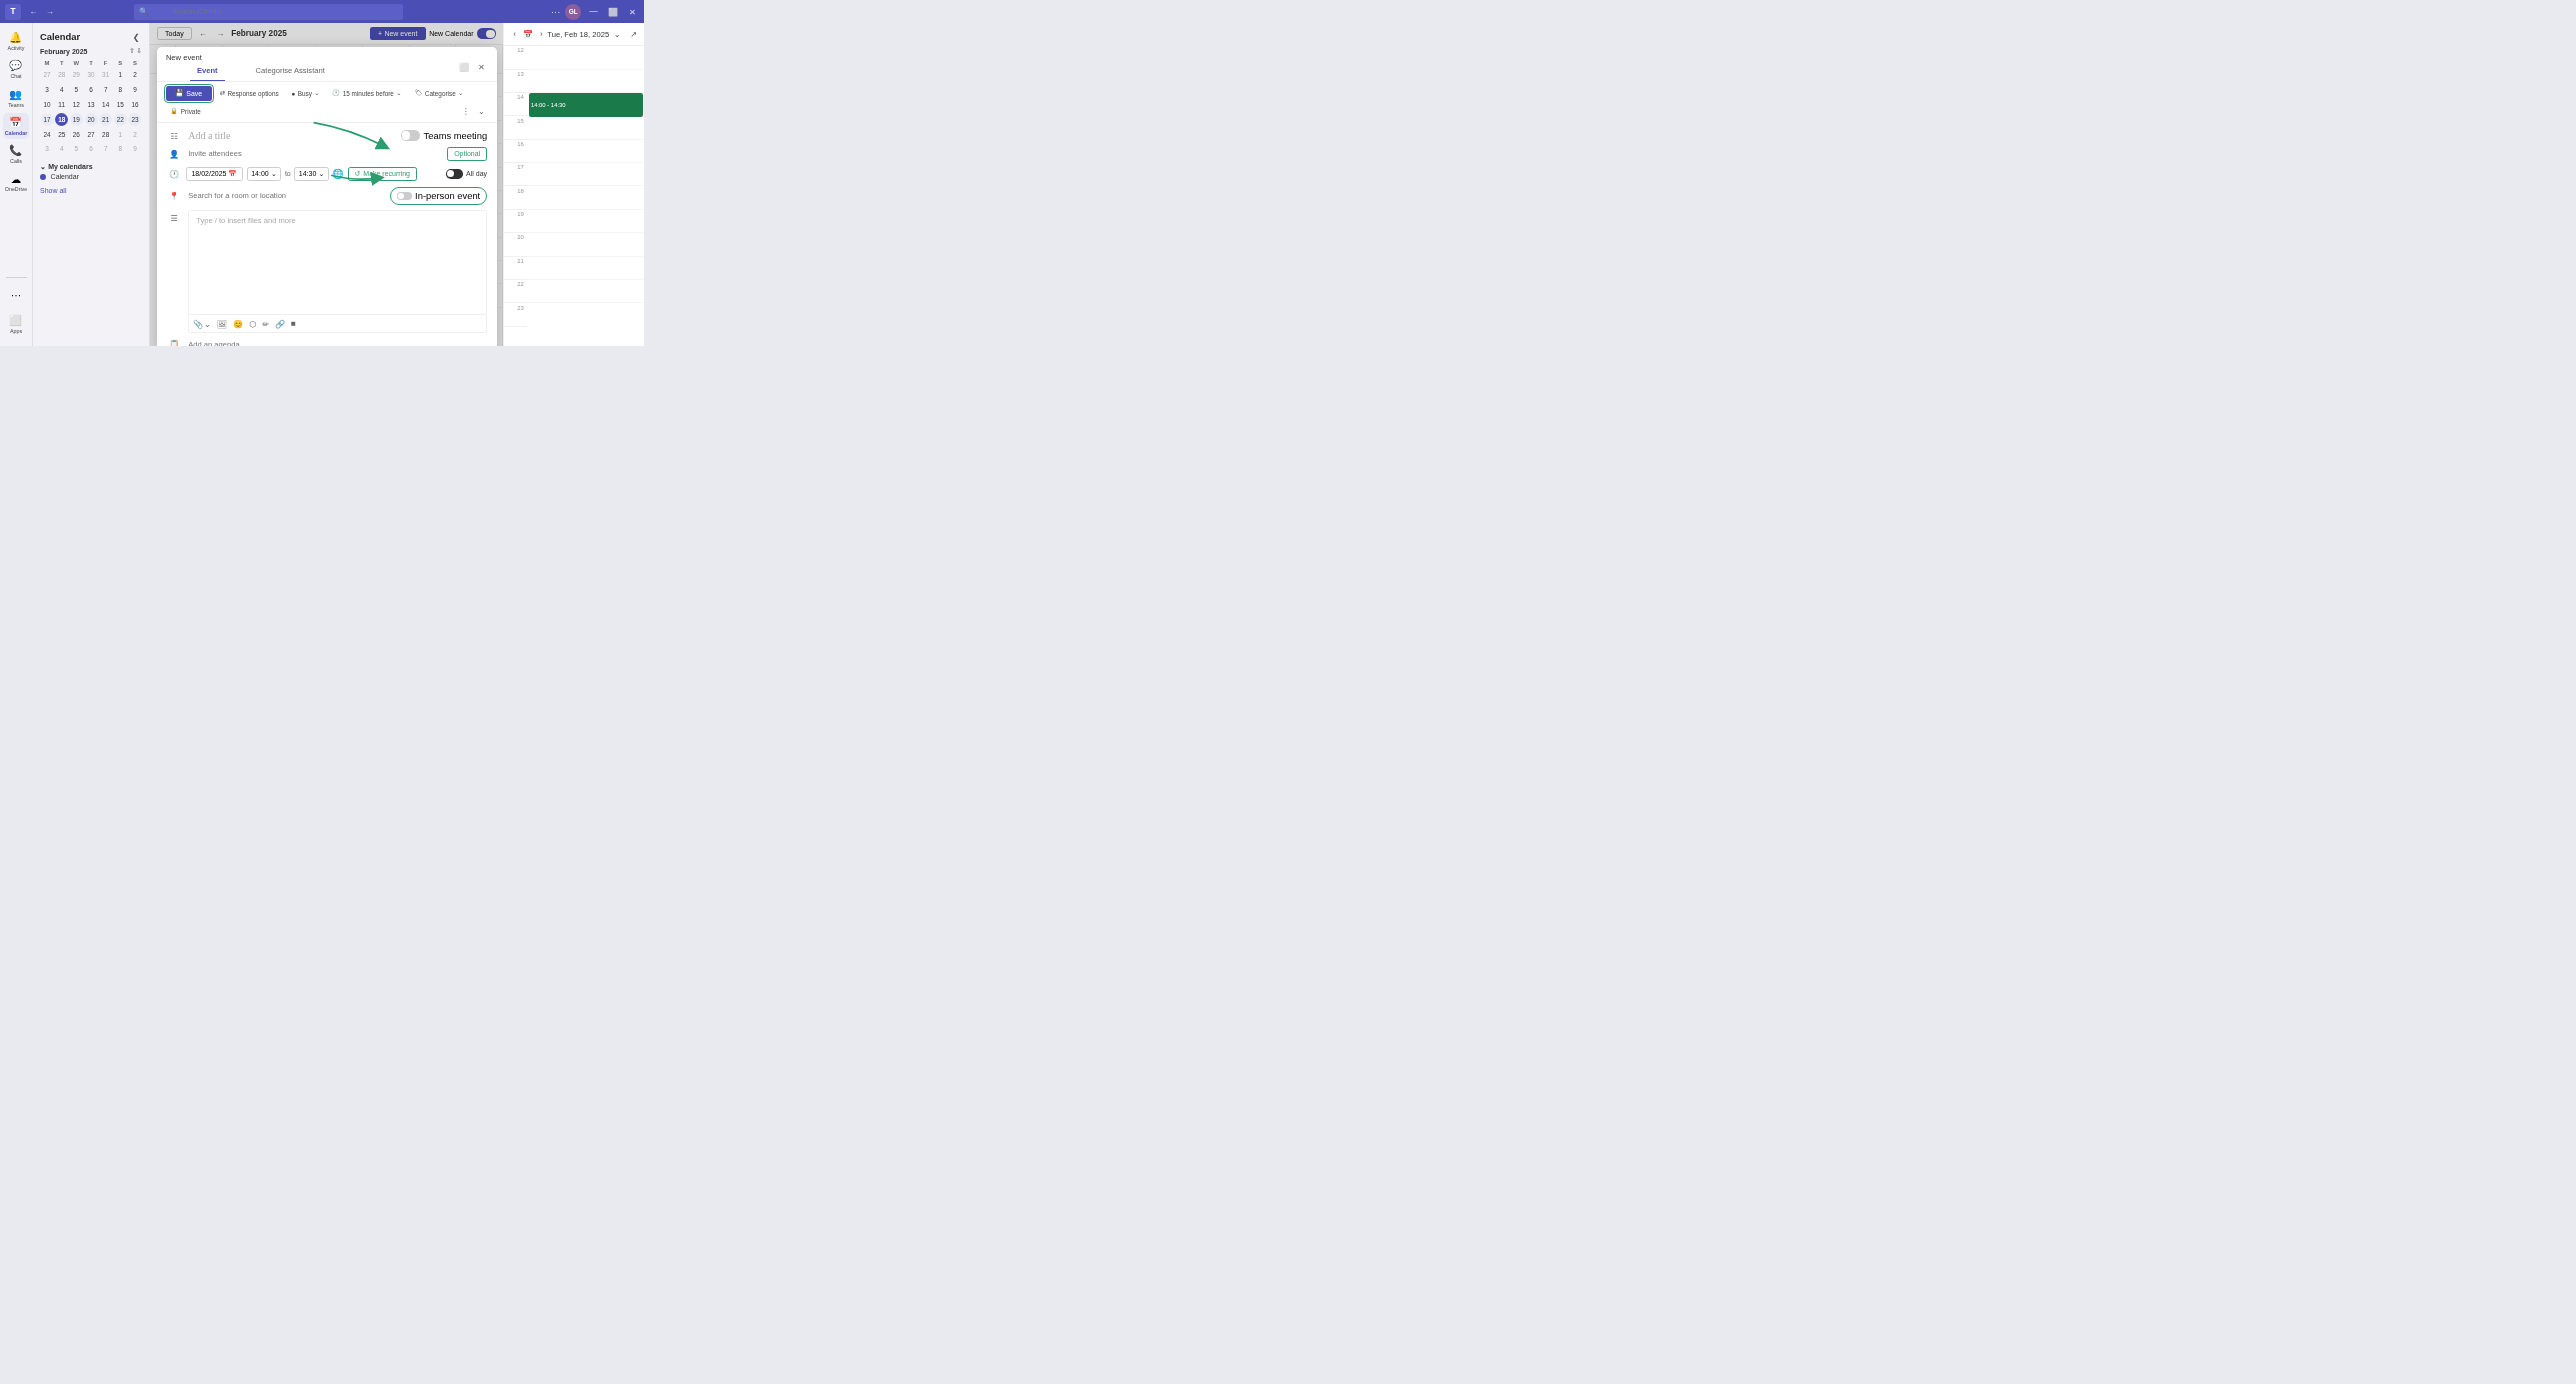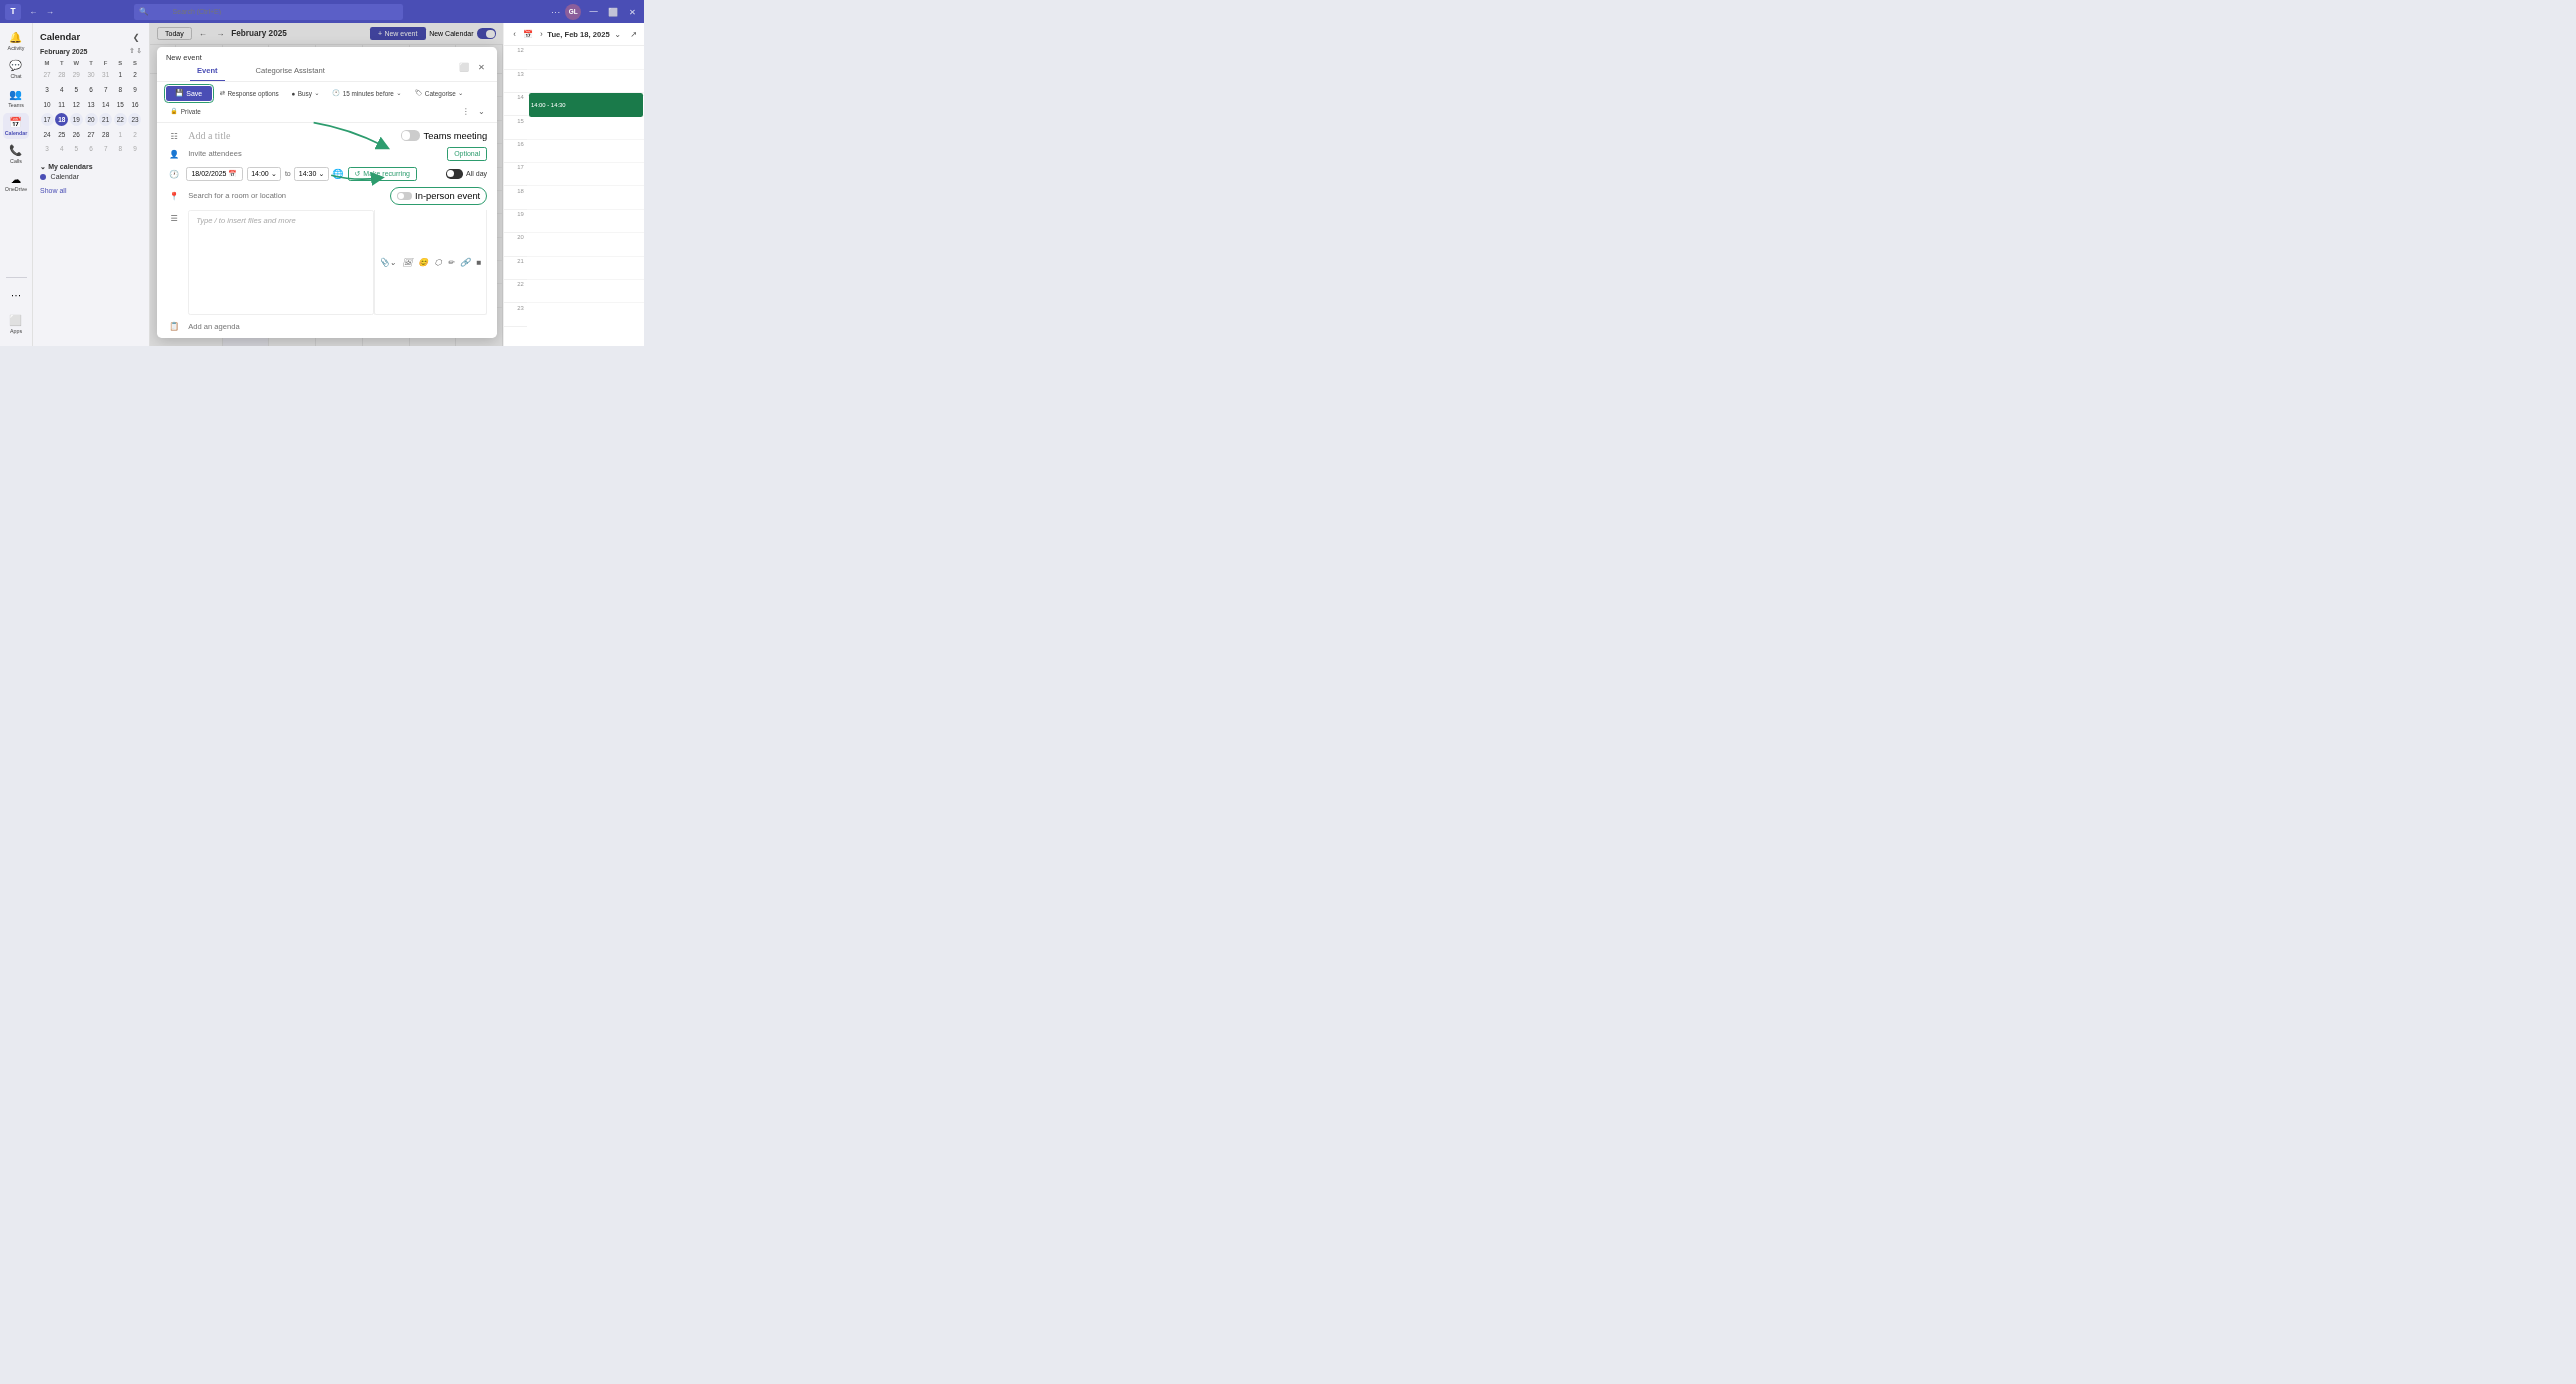--- a/index.html
+++ b/index.html
@@ -315,21 +315,21 @@
       display: flex;
       flex-direction: column;
     }
     .cal-right-header {
       display: flex; align-items: center; justify-content: space-between;
       padding: 4.7px 7px;
       border-bottom: 0.6px solid #eee;
     }
     .cal-right-nav { display: flex; gap: 2.3px; align-items: center; }
     .right-nav-btn { background: none; border: none; cursor: pointer; font-size: 8.2px; color: #555; padding: 1.2px 2.3px; }
-    .right-date { font-size: 7.6px; font-weight: 700; color: #333; }
+    .right-date { font-size: 7.6px; font-weight: 400; color: #333; }
     .expand-btn { background: none; border: none; cursor: pointer; font-size: 8.2px; color: #555; }
     .right-time-grid { flex: 1; overflow-y: auto; display: flex; }
     .right-time-col { width: 23.4px; flex-shrink: 0; }
     .right-time-slot { height: 23.4px; font-size: 5.9px; color: #999; text-align: right; padding-right: 3.5px; padding-top: 1.2px; border-bottom: 0.6px solid #f0f0f0; }
     .right-event-col { flex: 1; position: relative; }
     .right-day-slot { height: 23.4px; border-bottom: 0.6px solid #f5f5f5; }
     .right-event {
       position: absolute; left: 1.2px; right: 1.2px;
       background: #1a7a4a; color: white; border-radius: 2.3px;
       font-size: 5.9px; padding: 1.2px 2.3px;
@@ -750,21 +750,21 @@
             <input class="location-input" readonly="" placeholder="Search for a room or location" style="">
             <div class="in-person-toggle-row">
               <div class="small-toggle"></div>
               <span>In-person event</span>
             </div>
           </div>
 
           <div class="form-row" style="align-items:flex-start;flex-direction:column;gap:0;">
             <div style="display:flex;align-items:flex-start;gap:5.9px;width:100%;">
               <div class="form-icon" style="padding-top:2.3px;">☰</div>
-              <div style="flex:1;display:flex;flex-direction:row;font-style:italic;">
+              <div style="flex:1;display:flex;flex-direction:column;">
                 <div class="description-area">
                   <span style="color:#aaa;">Type / to insert files and more</span>
                 </div>
                 <div class="desc-toolbar">
                   <span class="desc-icon">📎⌄</span>
                   <span class="desc-icon">🖼</span>
                   <span class="desc-icon">😊</span>
                   <span class="desc-icon">⬡</span>
                   <span class="desc-icon">✏</span>
                   <span class="desc-icon">🔗</span>

